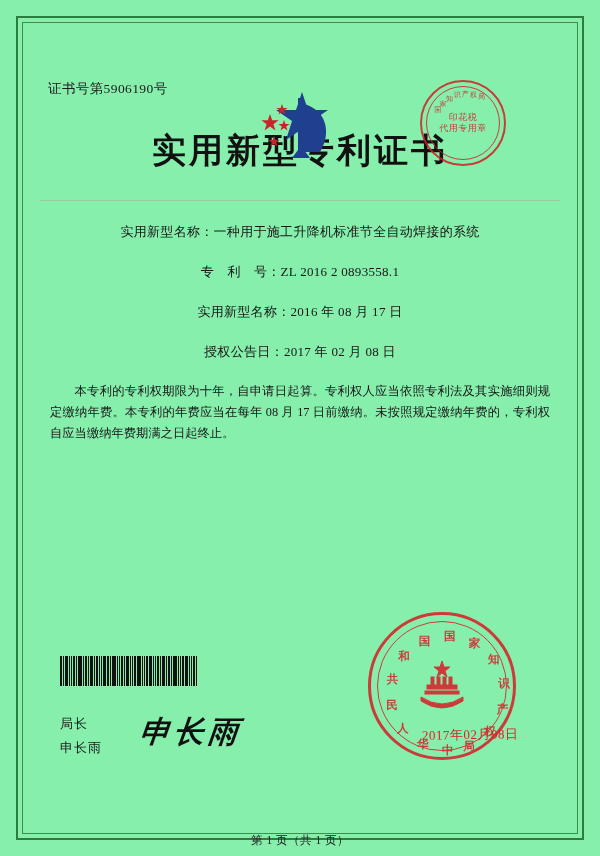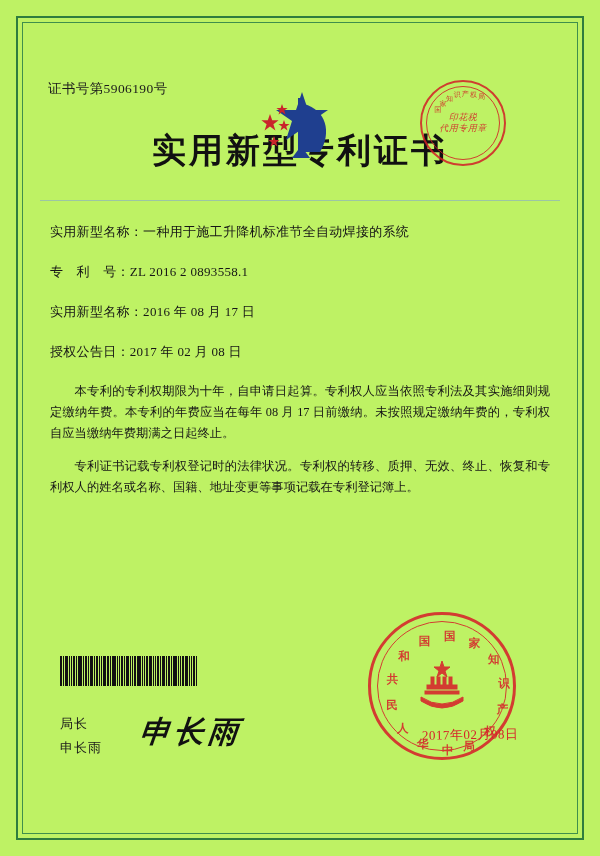--- a/index.html
+++ b/index.html
@@ -12,21 +12,21 @@
     height: 856px;
     font-family: "Liberation Serif", serif;
     color: #1a1a1a;
     overflow: hidden;
   }
 
   .page {
     position: relative;
     width: 600px;
     height: 856px;
-    background: #bef264;
+    background: #86efac;
     box-sizing: border-box;
   }
 
   
   .border-outer {
     position: absolute;
     left: 16px;
     top: 16px;
     right: 16px;
     bottom: 16px;
@@ -93,21 +93,20 @@
   .seal-top .seal-star {
     position: absolute;
     left: 50%;
     top: 50%;
     transform: translate(-50%, -50%);
     font-size: 9px;
     line-height: 11px;
     text-align: center;
     width: 58px;
     letter-spacing: 0.5px;
-    font-style: italic;
   }
   .seal-top .arc-text {
     position: absolute;
     left: 0; top: 0;
     width: 100%;
     height: 100%;
     font-size: 7px;
   }
   .seal-top .arc-text span {
     position: absolute;
@@ -138,20 +137,21 @@
   .fields {
     margin: 0 10px;
   }
   .field-row {
     font-size: 13px;
     line-height: 22px;
     color: #161616;
     margin-bottom: 18px;
     letter-spacing: 0.3px;
     white-space: nowrap;
+    text-align: center;
   }
   .field-label {
     display: inline-block;
   }
   .field-value {
     display: inline;
   }
 
   .para-block {
     margin: 18px 10px 0 10px;
@@ -337,21 +337,20 @@
 
 
       <div class="field-row">
         <span class="field-label">授权公告日：</span><span class="field-value">2017 年 02 月 08 日</span>
       </div>
 
     </div>
 
     <div class="para-block">
       <p class="para">本专利的专利权期限为十年，自申请日起算。专利权人应当依照专利法及其实施细则规定缴纳年费。本专利的年费应当在每年 08 月 17 日前缴纳。未按照规定缴纳年费的，专利权自应当缴纳年费期满之日起终止。</p>
-      <p class="para">专利证书记载专利权登记时的法律状况。专利权的转移、质押、无效、终止、恢复和专利权人的姓名或名称、国籍、地址变更等事项记载在专利登记簿上。</p>
     </div>
 
     <div class="barcode">
       <i style="width:2px"></i>
         <i></i>
         <i style="width:3px"></i>
         <i></i>
         <i style="width:1px"></i>
         <i style="width:2px"></i>
         <i></i>
@@ -439,14 +438,15 @@
             <path d="M10 42 Q31 56 52 42 L52 46 Q31 60 10 46 Z"></path>
           </g>
         </svg>
       </div>
     </div>
 
     <div class="seal-date">2017年02月08日</div>
 
   </div>
 
+  <div class="page-foot">第 1 页（共 1 页）</div>
 
 </div>
 
 </body></html>

